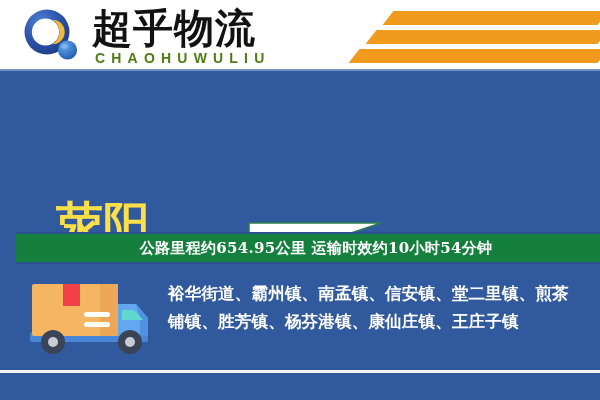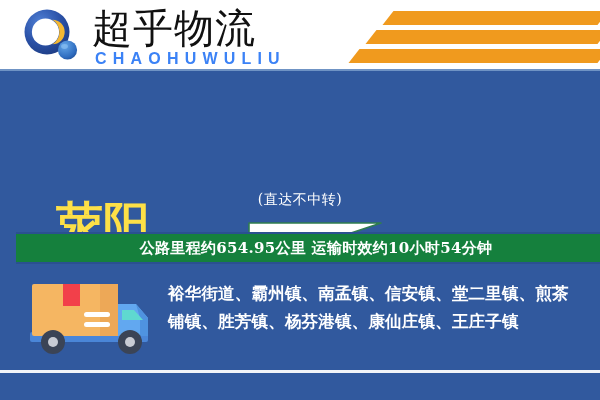--- a/index.html
+++ b/index.html
@@ -27,35 +27,35 @@
   }
   #logo-mark {
     position: absolute;
     left: 22px; top: 8px;
     width: 58px; height: 56px;
   }
   #brand-name {
     position: absolute;
     left: 92px; top: 6px;
     font-family: "DejaVu Serif", "Liberation Serif", serif;
-    font-weight: normal;
+    font-weight: bold;
     font-size: 40px;
     letter-spacing: 1px;
     color: #111111;
     line-height: 44px;
     white-space: nowrap;
   }
   #brand-pinyin {
     position: absolute;
     left: 95px; top: 50px;
     font-family: "Liberation Sans", sans-serif;
     font-weight: bold;
-    font-size: 16px;
+    font-size: 14px;
     letter-spacing: 6.2px;
-    color: #3b82f6;
+    color: #4d7c0f;
     white-space: nowrap;
   }
   .stripe {
     position: absolute;
     background: #f09a1e;
     height: 14px;
   }
   #stripe-1 { left: 388px; top: 11px;  width: 215px; transform: skewX(-38deg); }
   #stripe-2 { left: 371px; top: 30px;  width: 232px; transform: skewX(-38deg); }
   #stripe-3 { left: 354px; top: 49px;  width: 249px; transform: skewX(-38deg); }
@@ -209,21 +209,20 @@
     <div class="stripe" id="stripe-2"></div>
     <div class="stripe" id="stripe-3"></div>
 
     <div id="header-rule"></div>
   </div>
 
   <div id="route-band">
 
     <div class="city" id="city-origin">荥阳</div>
 
-    <div id="direct-note">(直达不中转)</div>
 
     <div id="arrow-wrap">
       <svg width="156" height="32" viewBox="0 0 156 32" xmlns="http://www.w3.org/2000/svg">
 
         <path d="M2 26 L56 8 L56 16 L134 16 L134 26 Z" fill="#ffffff" stroke="#2f7d4f" stroke-width="1.6" stroke-linejoin="round"></path>
 
         <path d="M154 7 L100 25 L100 17 L22 17 L22 7 Z" fill="#ffffff" stroke="#2f7d4f" stroke-width="1.6" stroke-linejoin="round" transform="translate(0,-1)"></path>
       </svg>
     </div>
 

